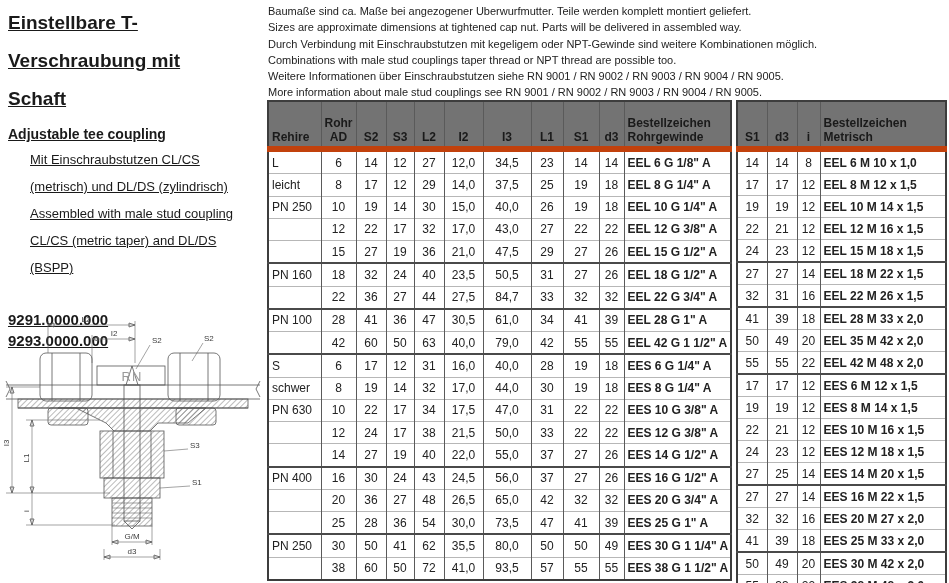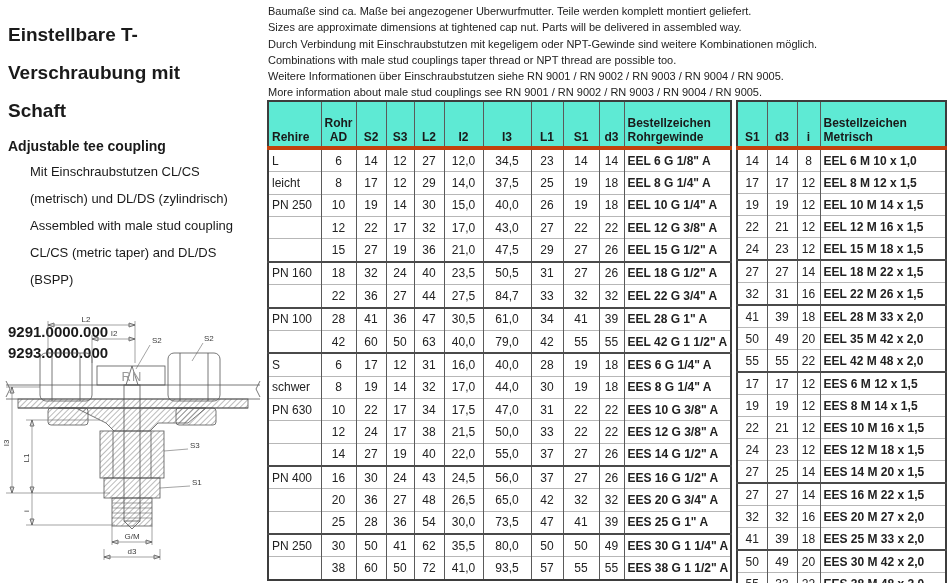--- a/index.html
+++ b/index.html
@@ -1,37 +1,37 @@
 <!DOCTYPE html>
 <html><head>
 <meta charset="utf-8">
 <style>
   html,body{margin:0;padding:0;background:#fff;}
   #page{position:relative;width:949px;height:583px;background:#fff;overflow:hidden;
         font-family:"Liberation Sans","DejaVu Sans",sans-serif;color:#1a1a1a;}
 
   
-  #left-panel{position:absolute;left:8px;top:16px;width:256px;}
+  #left-panel{position:absolute;left:8px;top:4px;width:256px;text-decoration:underline;}
   .title-line{font-size:19px;font-weight:bold;line-height:38px;white-space:nowrap;}
   .subtitle{font-size:14px;font-weight:bold;line-height:24px;margin-top:4px;}
   .desc-line{font-size:13px;line-height:27px;white-space:nowrap;margin-left:22px;}
   .part-numbers{margin-top:28px;}
   .part-number{font-size:15px;font-weight:bold;line-height:21px;}
 
   
   #notes{position:absolute;left:268px;top:3px;width:678px;}
   .note-line{font-size:11px;line-height:16.3px;white-space:nowrap;color:#222;}
 
   
   table.dim{position:absolute;top:100px;border-collapse:collapse;table-layout:fixed;
             font-size:12px;border:2px solid #3d3d3d;height:481px;background:#fff;}
   #t1{left:267px;width:463px;}
   #t2{left:736px;width:209px;}
-  table.dim th{background:#5eead4;font-weight:bold;vertical-align:bottom;text-align:center;
-               border-left:1px solid #5a5a5a;border-bottom:4px solid #c2410c;
+  table.dim th{background:#737373;font-weight:bold;vertical-align:bottom;text-align:center;
+               border-left:1px solid #5a5a5a;border-bottom:6px solid #c2410c;
                height:41px;padding:1px 2px 2px 2px;line-height:14px;}
   table.dim th:first-child,table.dim td:first-child{border-left:none;margin-left:44px;}
   table.dim td{border-left:1px solid #5a5a5a;border-top:1px solid #b7b7b7;
                text-align:center;padding:0 2px;height:21px;color:#222;white-space:nowrap;overflow:hidden;}
   table.dim tbody tr:first-child td{border-top:none;}
   table.dim tr.grp td{border-top:2px solid #4a4a4a;}
   table.dim th.al,table.dim td.al{text-align:left;padding-left:3px;}
   table.dim td.bold{font-weight:bold;}
 
   

